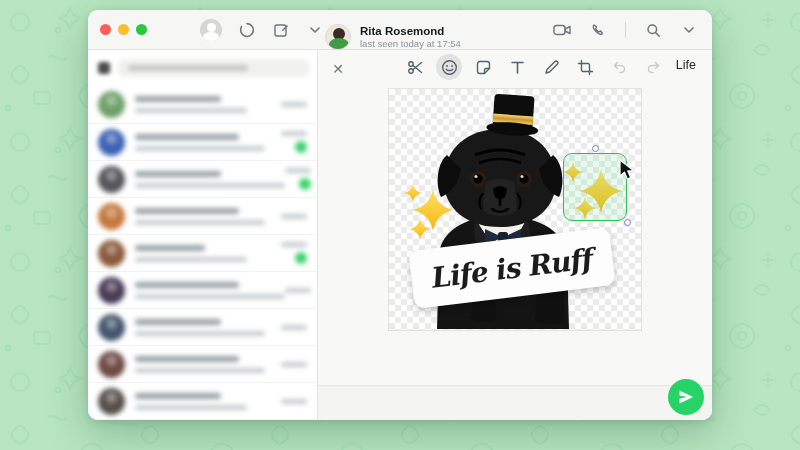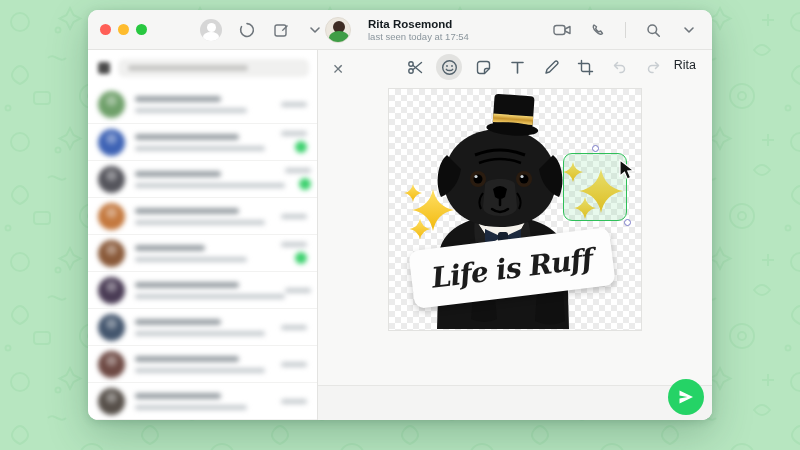--- a/index.html
+++ b/index.html
@@ -16,21 +16,21 @@
   .titlebar { position:absolute; left:0; top:0; right:0; height:40px; background:#f6f6f5;
     border-bottom:1px solid #e4e4e2; display:flex; align-items:center; }
   .lights { display:flex; gap:7px; margin-left:12px; }
   .light { width:11px; height:11px; border-radius:50%; }
   .light.r{ background:#ff5f57; } .light.y{ background:#febc2e; } .light.g{ background:#28c840; }
   .tb-left-group { position:absolute; left:112px; top:0; height:40px; display:flex; align-items:center; gap:16px; }
   .tb-avatar { width:22px; height:22px; border-radius:50%; background:#d6d6d6; position:relative; overflow:hidden; }
   .tb-avatar:before{ content:""; position:absolute; left:6.5px; top:4px; width:9px; height:9px; border-radius:50%; background:#fff; }
   .tb-avatar:after{ content:""; position:absolute; left:3px; top:13px; width:16px; height:10px; border-radius:50%; background:#fff; }
   .tb-ic { width:18px; height:18px; display:flex; align-items:center; justify-content:center; color:#6f767c; }
-  .contact { position:absolute; left:237px; top:0; height:40px; display:flex; align-items:center; gap:17px; }
+  .contact { position:absolute; left:237px; top:0; height:40px; display:flex; align-items:flex-end; gap:9px; }
   .contact-avatar { width:26px; height:26px; border-radius:50%; background:#ece7de; position:relative; overflow:hidden; border:1px solid #e0dbd2;}
   .contact-avatar .hair{ position:absolute; left:7px; top:3px; width:12px; height:12px; border-radius:50%; background:#3d2b23; }
   .contact-avatar .body{ position:absolute; left:3px; top:13px; width:20px; height:13px; border-radius:50% 50% 0 0; background:#3f9d46; }
   .contact-name { font-size:11.5px; font-weight:bold; color:#141b1f; line-height:1.25; }
   .contact-status { font-size:9.5px; color:#8a959c; line-height:1.25; }
   .tb-right { position:absolute; right:14px; top:0; height:40px; display:flex; align-items:center; gap:18px; color:#5f6b73; }
   .tb-sep { width:1px; height:16px; background:#d8d8d6; }
 
   
   .sidebar { position:absolute; left:0; top:40px; width:230px; bottom:0; background:#fff;
@@ -366,21 +366,21 @@
           </svg>
         </div>
         <div class="tool disabled">
           <svg width="17" height="17" viewBox="0 0 17 17" fill="none" stroke="currentColor" stroke-width="1.5">
             <path d="M13 6.5 h-6 a3.5 3.5 0 0 0 0 7 h1" stroke-linecap="round"></path>
             <path d="M10.5 3.5 l3 3 -3 3" stroke-linecap="round" stroke-linejoin="round"></path>
           </svg>
         </div>
       </div>
 
-      <div class="done-btn">Rita</div>
+      <div class="done-btn">Life</div>
     </div>
 
     <div class="canvas">
 
       <svg class="art" width="254" height="243" viewBox="0 0 254 243">
         <defs>
           <linearGradient id="gold" x1="0" y1="0" x2="0" y2="1">
             <stop offset="0" stop-color="#f7d978"></stop>
               <stop offset="0.5" stop-color="#c9962e"></stop>
               <stop offset="1" stop-color="#f3cf6b"></stop>

